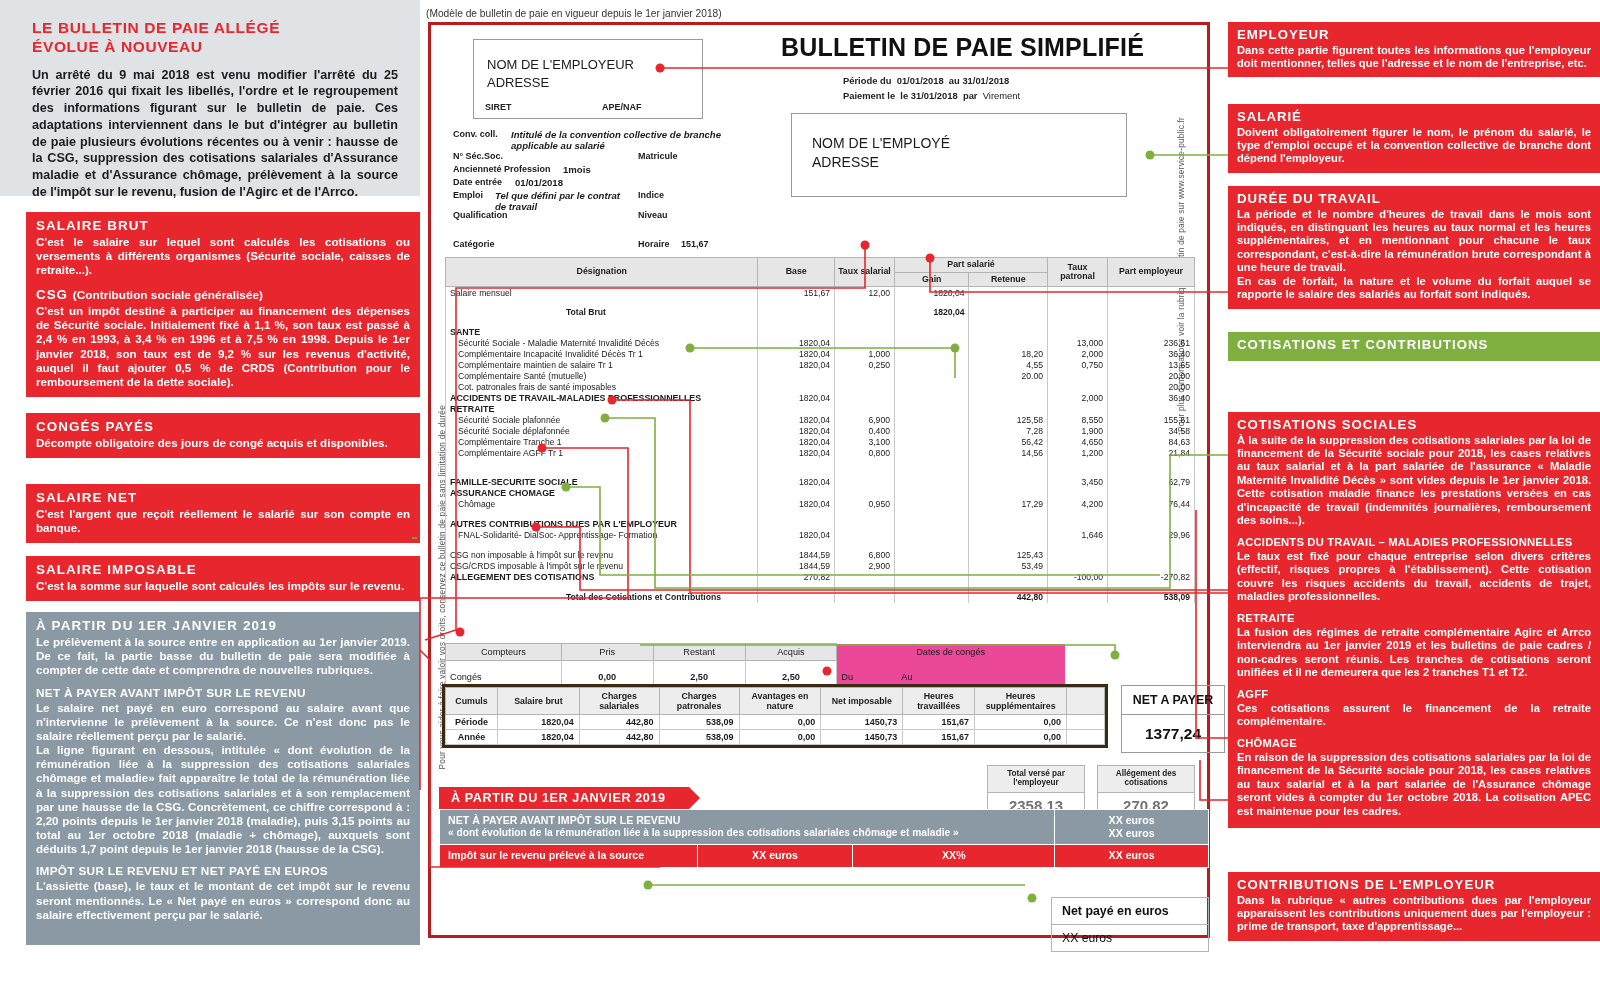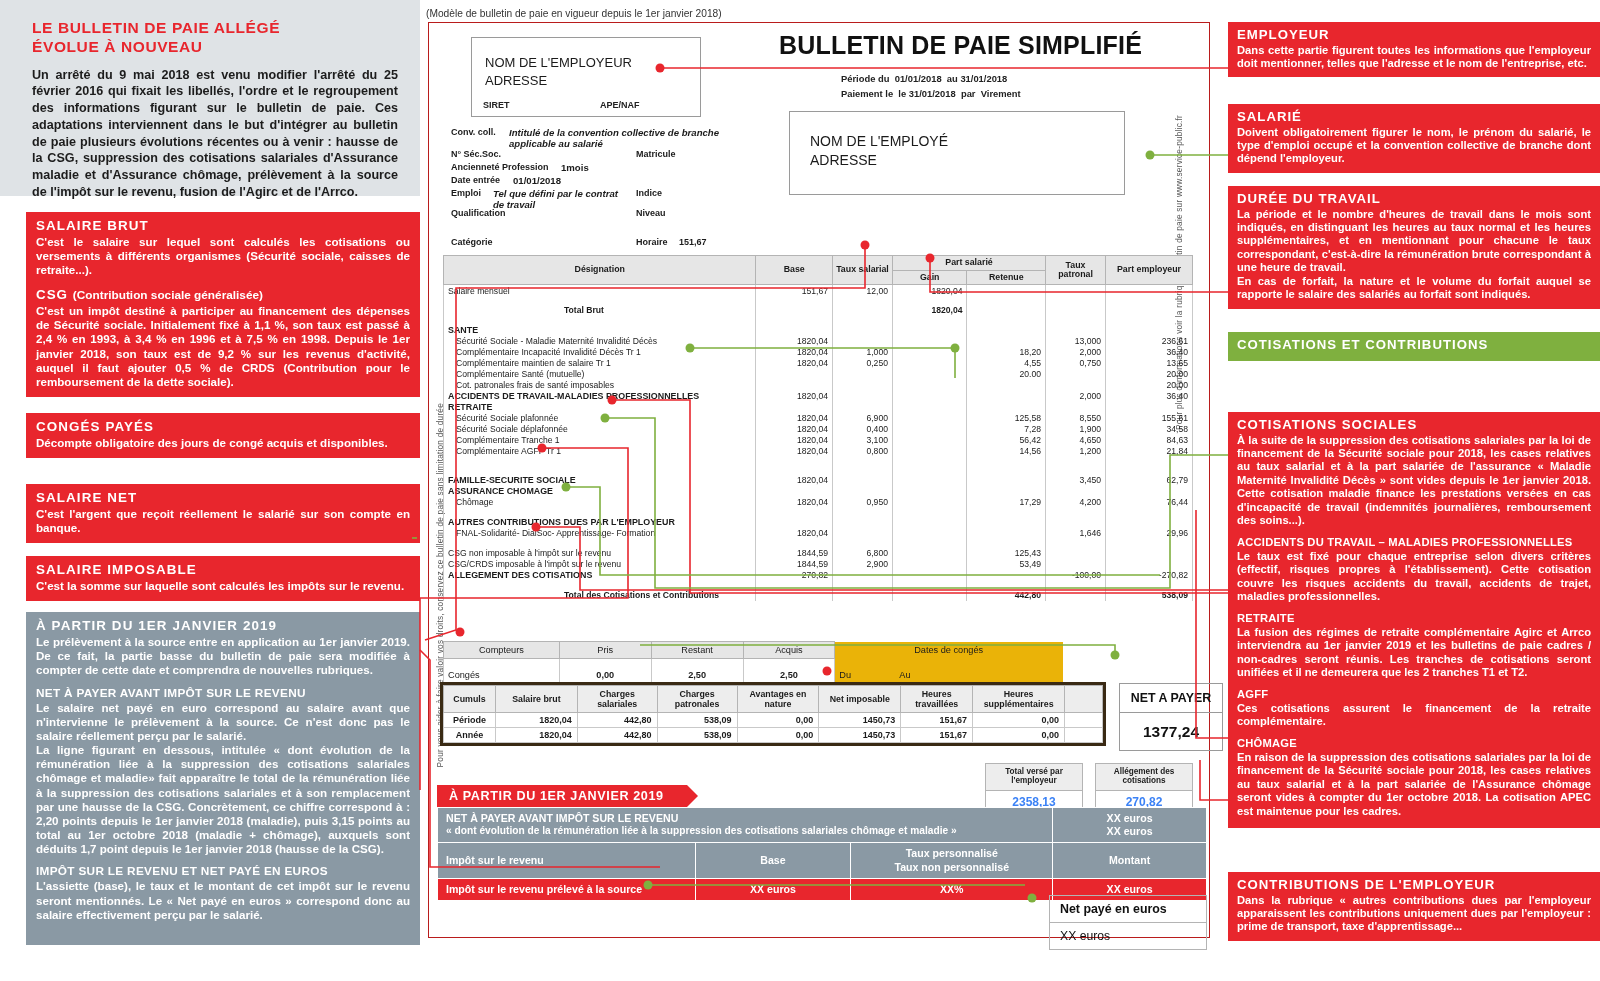--- a/index.html
+++ b/index.html
@@ -70,21 +70,21 @@
   .rcard p { font-size: 11.2px; line-height: 1.2; font-weight: bold; text-align: justify; }
 
   
   .center { position: absolute; left: 424px; top: 0; width: 800px; height: 981px; }
   .modele-note {
     position: absolute; left: 2px; top: 8px;
     font-size: 10.2px; color: #333; font-weight: normal;
   }
   .slip {
     position: absolute; left: 4px; top: 22px; width: 782px; height: 916px;
-    border: 1px solid #b91c1c; background: #fff;
+    border: 3px solid #b91c1c; background: #fff;
   }
   .vtext {
     position: absolute; font-size: 8.3px; color: #555;
     writing-mode: vertical-rl; transform: rotate(180deg);
     white-space: nowrap; letter-spacing: .2px;
   }
   .vtext.left { left: 6px; top: 380px; }
   .vtext.right { left: 745px; top: 92px; }
 
   .box-employer {
@@ -147,21 +147,21 @@
   .conges {
     position: absolute; left: 14px; top: 618px; width: 620px;
     border-collapse: collapse; font-size: 9.2px; color: #1b1b1b;
   }
   .conges th {
     background: #e6e6e6; border: 1px solid #b4b4b4; font-weight: normal;
     padding: 3px 4px; text-align: center;
   }
   .conges td { border: 1px solid #c9c9c9; padding: 11px 4px; text-align: center; font-weight: bold; }
   .conges td.lbl { text-align: left; font-weight: normal; }
-  .conges .nob { border: none; background: #eab308; }
+  .conges .nob { border: none; background: #ec4899; }
 
   
   .cumuls {
     position: absolute; left: 14px; top: 662px; width: 660px;
     border-collapse: collapse; font-size: 9px; color: #1b1b1b;
     outline: 3px solid #3a2a14;
   }
   .cumuls th {
     background: #ededed; border: 1px solid #b4b4b4; font-weight: bold;
     padding: 3px 4px; text-align: center; line-height: 1.15; font-size: 8.8px;
@@ -180,22 +180,22 @@
     border: 1px solid #9a9a9a; border-top: none; height: 38px; display: flex; align-items: center; justify-content: center;
     font-size: 15.5px; font-weight: bold; color: #111;
   }
 
   .minibox { position: absolute; width: 98px; }
   .minibox .h {
     background: #ededed; border: 1px solid #b4b4b4; font-size: 8.2px; font-weight: bold;
     text-align: center; padding: 3px 2px; line-height: 1.15; color: #222; height: 28px;
   }
   .minibox .v {
-    border: 1px solid #b4b4b4; border-top: none; font-size: 12px; font-weight: bold;
-    text-align: center; padding: 4px 2px; color: #3b82f6;
+    border: 1px solid #b4b4b4; border-top: none; font-size: 15px; font-weight: bold;
+    text-align: center; padding: 4px 2px; color: #737373;
   }
 
   
   .banner2019 {
     position: absolute; left: 8px; top: 762px; width: 250px; height: 22px;
     background: #e8262d; color: #fff; font-size: 12.6px; font-weight: bold;
     letter-spacing: .6px; display: flex; align-items: center; padding-left: 12px;
   }
   .banner2019::after {
     content: ""; position: absolute; right: -11px; top: 0;
@@ -344,21 +344,21 @@
         <div>
           <span>Période du</span>
           &nbsp;<span class="val">01/01/2018</span>
           &nbsp;<span>au</span>
           <span class="val">31/01/2018</span>
         </div>
         <div>
           <span>Paiement le</span>
           &nbsp;<span class="val">le 31/01/2018</span>
           &nbsp;<span>par</span>
-          &nbsp;<span style="font-weight:bold">Virement</span>
+          &nbsp;<span style="font-weight:normal">Virement</span>
         </div>
       </div>
 
       <div class="box-employee">
         <div class="nm">
           <div>NOM DE L'EMPLOYÉ</div>
           <div>ADRESSE</div>
         </div>
       </div>
 
@@ -802,29 +802,20 @@
         <tbody>
           <tr class="grey">
             <td colspan="3">
               <div>NET À PAYER AVANT IMPÔT SUR LE REVENU</div>
               <div class="sub">« dont évolution de la rémunération liée à la suppression des cotisations salariales chômage et maladie »</div>
             </td>
             <td class="c">
               <div>XX euros</div>
               <div>XX euros</div>
             </td>
-          </tr>
-          <tr class="grey">
-            <td>Impôt sur le revenu</td>
-            <td class="c">Base</td>
-            <td class="c">
-              <div>Taux personnalisé</div>
-              <div>Taux non personnalisé</div>
-            </td>
-            <td class="c">Montant</td>
           </tr>
           <tr class="red">
             <td>Impôt sur le revenu prélevé à la source</td>
             <td class="c">XX euros</td>
             <td class="c">XX%</td>
             <td class="c">XX euros</td>
           </tr>
         </tbody>
       </table>
 

